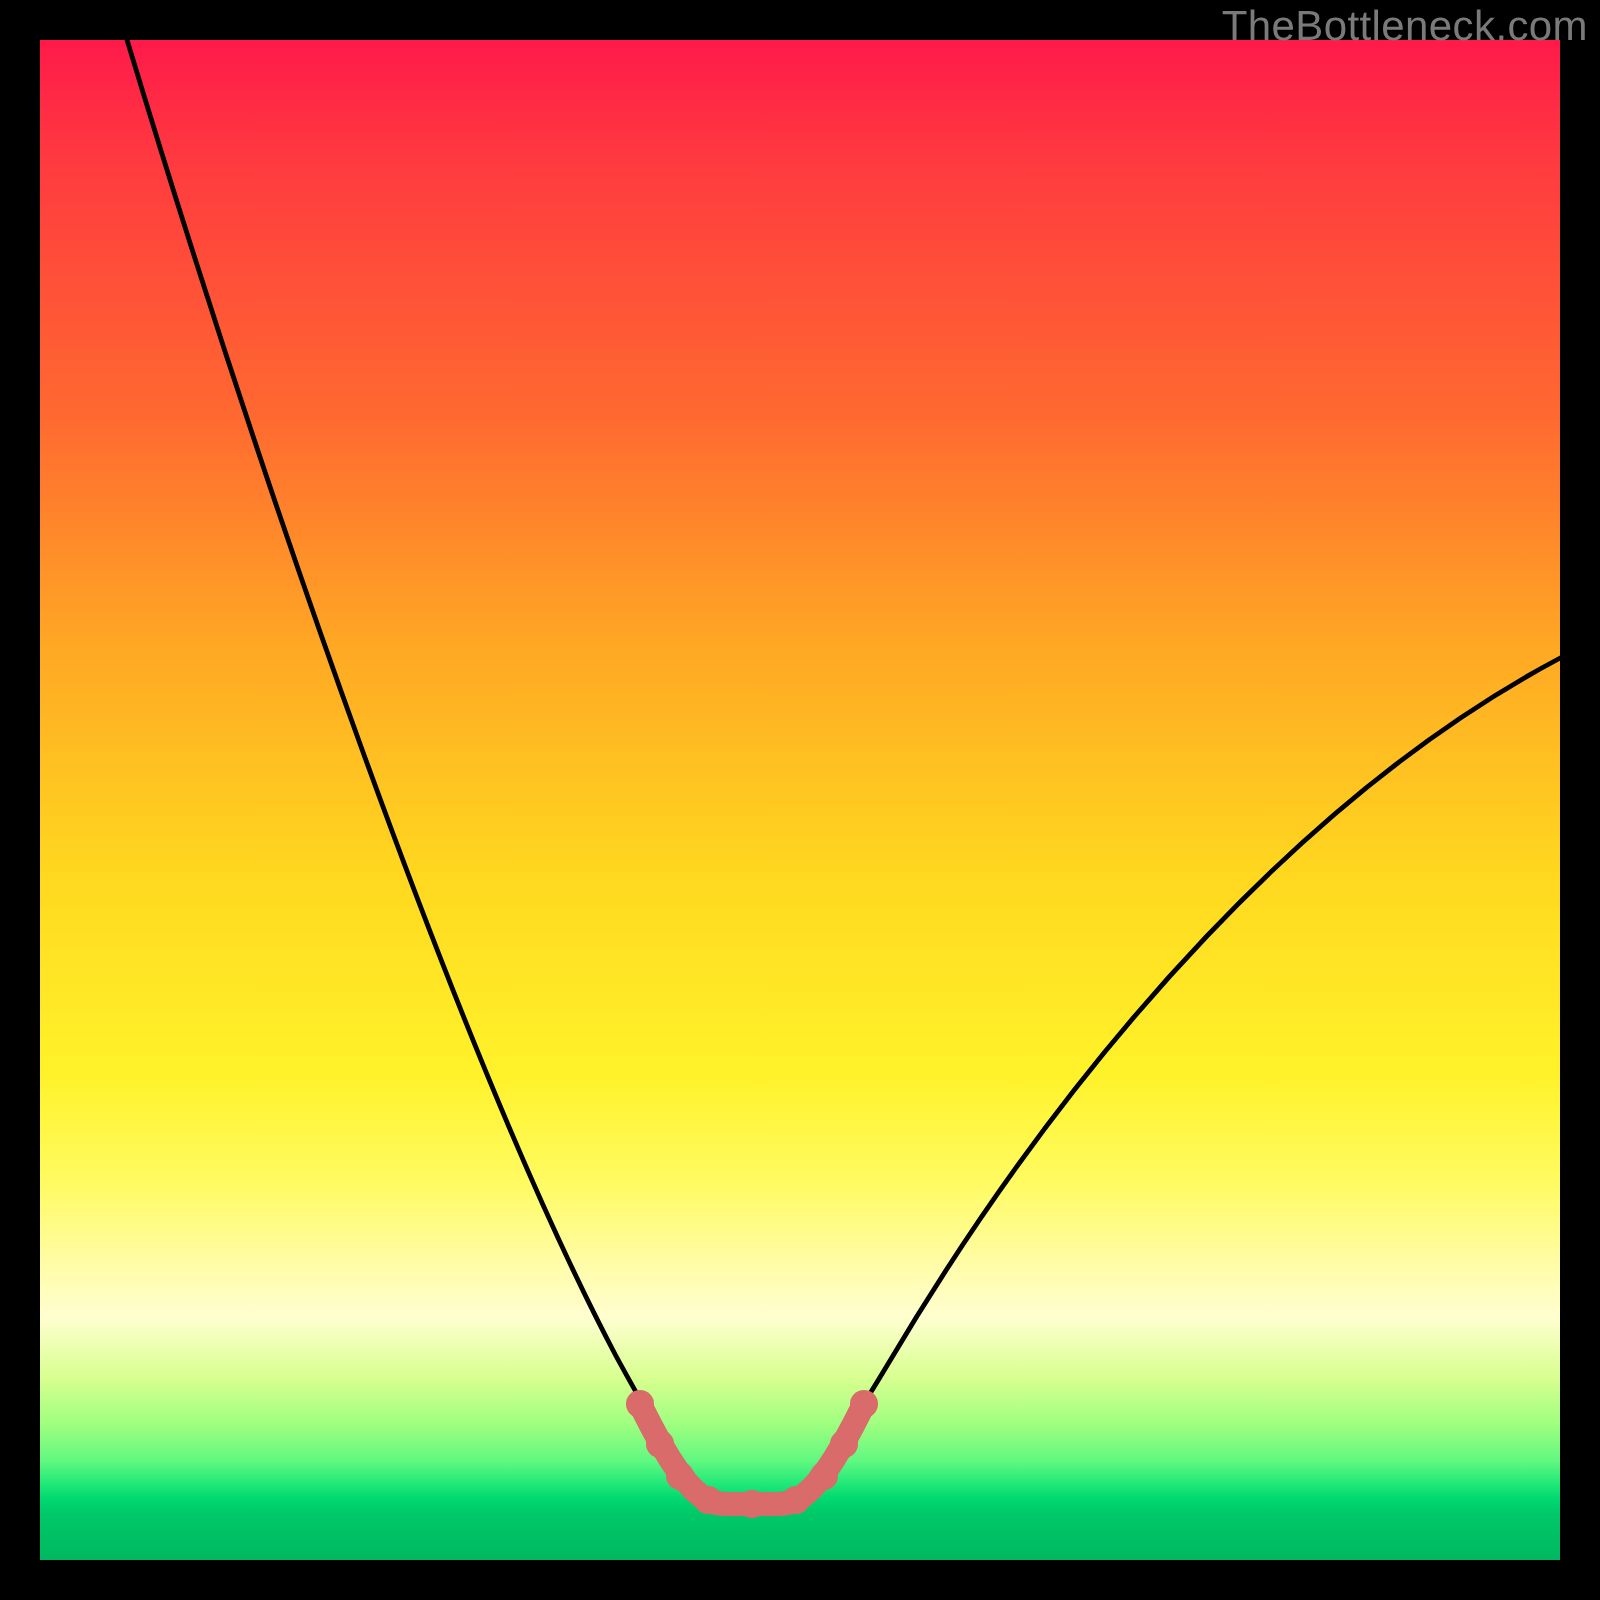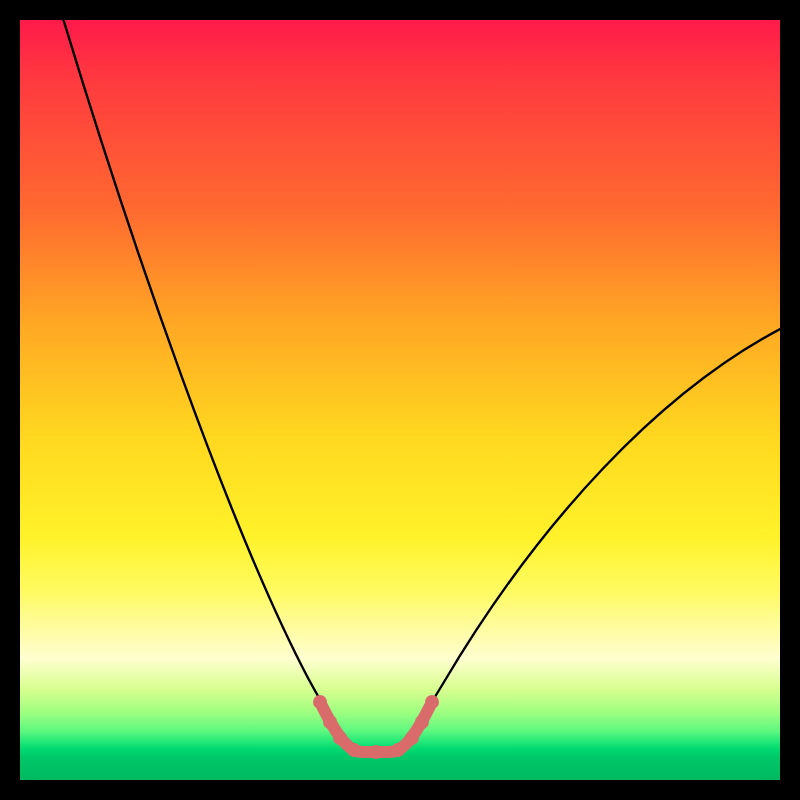--- a/index.html
+++ b/index.html
@@ -105,13 +105,14 @@
         <circle cx="334" cy="730" r="7"></circle>
         <circle cx="356" cy="732" r="7"></circle>
         <circle cx="378" cy="730" r="7"></circle>
         <circle cx="392" cy="718" r="7"></circle>
         <circle cx="402" cy="702" r="7"></circle>
         <circle cx="412" cy="682" r="7"></circle>
       </g>
     </svg>
   </div>
 
+  <div class="watermark">TheBottleneck.com</div>
 </div>
 
 </body></html>

